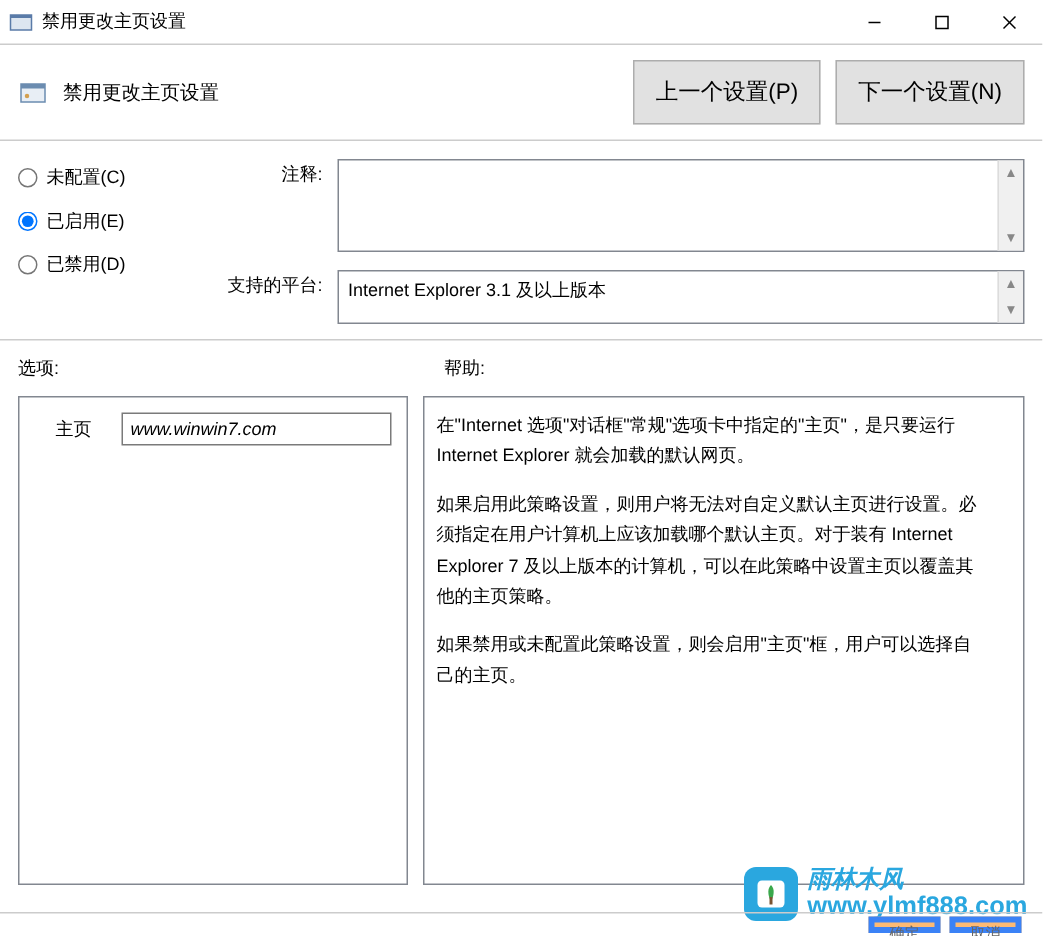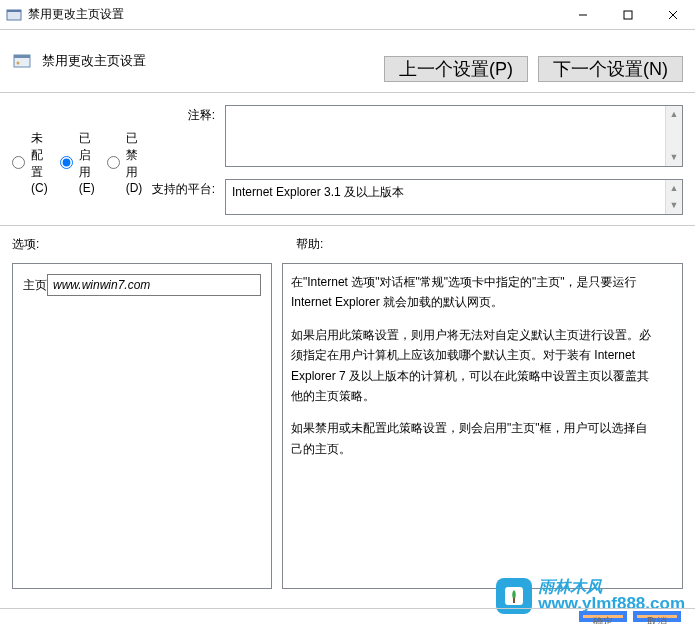--- a/index.html
+++ b/index.html
@@ -37,35 +37,34 @@
       align-items: center;
       padding: 10px 12px 8px 12px;
       gap: 10px;
     }
     .header-icon {
       width: 20px; height: 20px;
       display: flex; align-items: center; justify-content: center;
     }
     .header-title { flex: 1; font-size: 13px; }
     .nav-btn {
-      padding: 0 14px;
+      padding: 11px 14px;
       border: 1px solid #adadad;
       background: #e1e1e1;
       cursor: pointer;
-      font-size: 18px;
+      font-size: 15px;
       font-family: inherit;
-      margin-top: 16px;
     }
     .divider { border-top: 1px solid #ccc; margin: 2px 0; }
     .config-area {
       display: flex;
       padding: 10px 12px 4px 12px;
       gap: 20px;
     }
-    .radio-col { display: flex; flex-direction: row; gap: 12px; padding-top: 4px; width: 90px; }
+    .radio-col { display: flex; flex-direction: column; gap: 12px; padding-top: 4px; width: 90px; }
     .radio-row { display: flex; align-items: center; gap: 6px; }
     .radio-row input { margin: 0; }
     .info-col { flex: 1; display: flex; flex-direction: column; gap: 12px; margin-left: 23px; }
     .info-row { display: flex; align-items: flex-start; gap: 10px; }
     .info-label { width: 70px; text-align: right; padding-top: 2px; }
     .info-box {
       flex: 1;
       border: 1px solid #828790;
       height: 62px;
       position: relative;
@@ -98,21 +97,21 @@
       padding: 4px 12px 0 12px;
       gap: 10px;
       height: 330px;
     }
     .options-panel {
       width: 260px;
       border: 1px solid #828790;
       padding: 10px;
       background: #fff;
     }
-    .field-row { display: flex; align-items: center; gap: 0; }
+    .field-row { display: flex; align-items: center; gap: 20px; margin-left: 14px; }
     .field-label { font-size: 12px; }
     .text-input {
       flex: 1;
       border: 1px solid #7a7a7a;
       padding: 3px 5px;
       font-size: 12px;
       font-family: inherit;
       outline: none;
       font-style: italic;
     }

